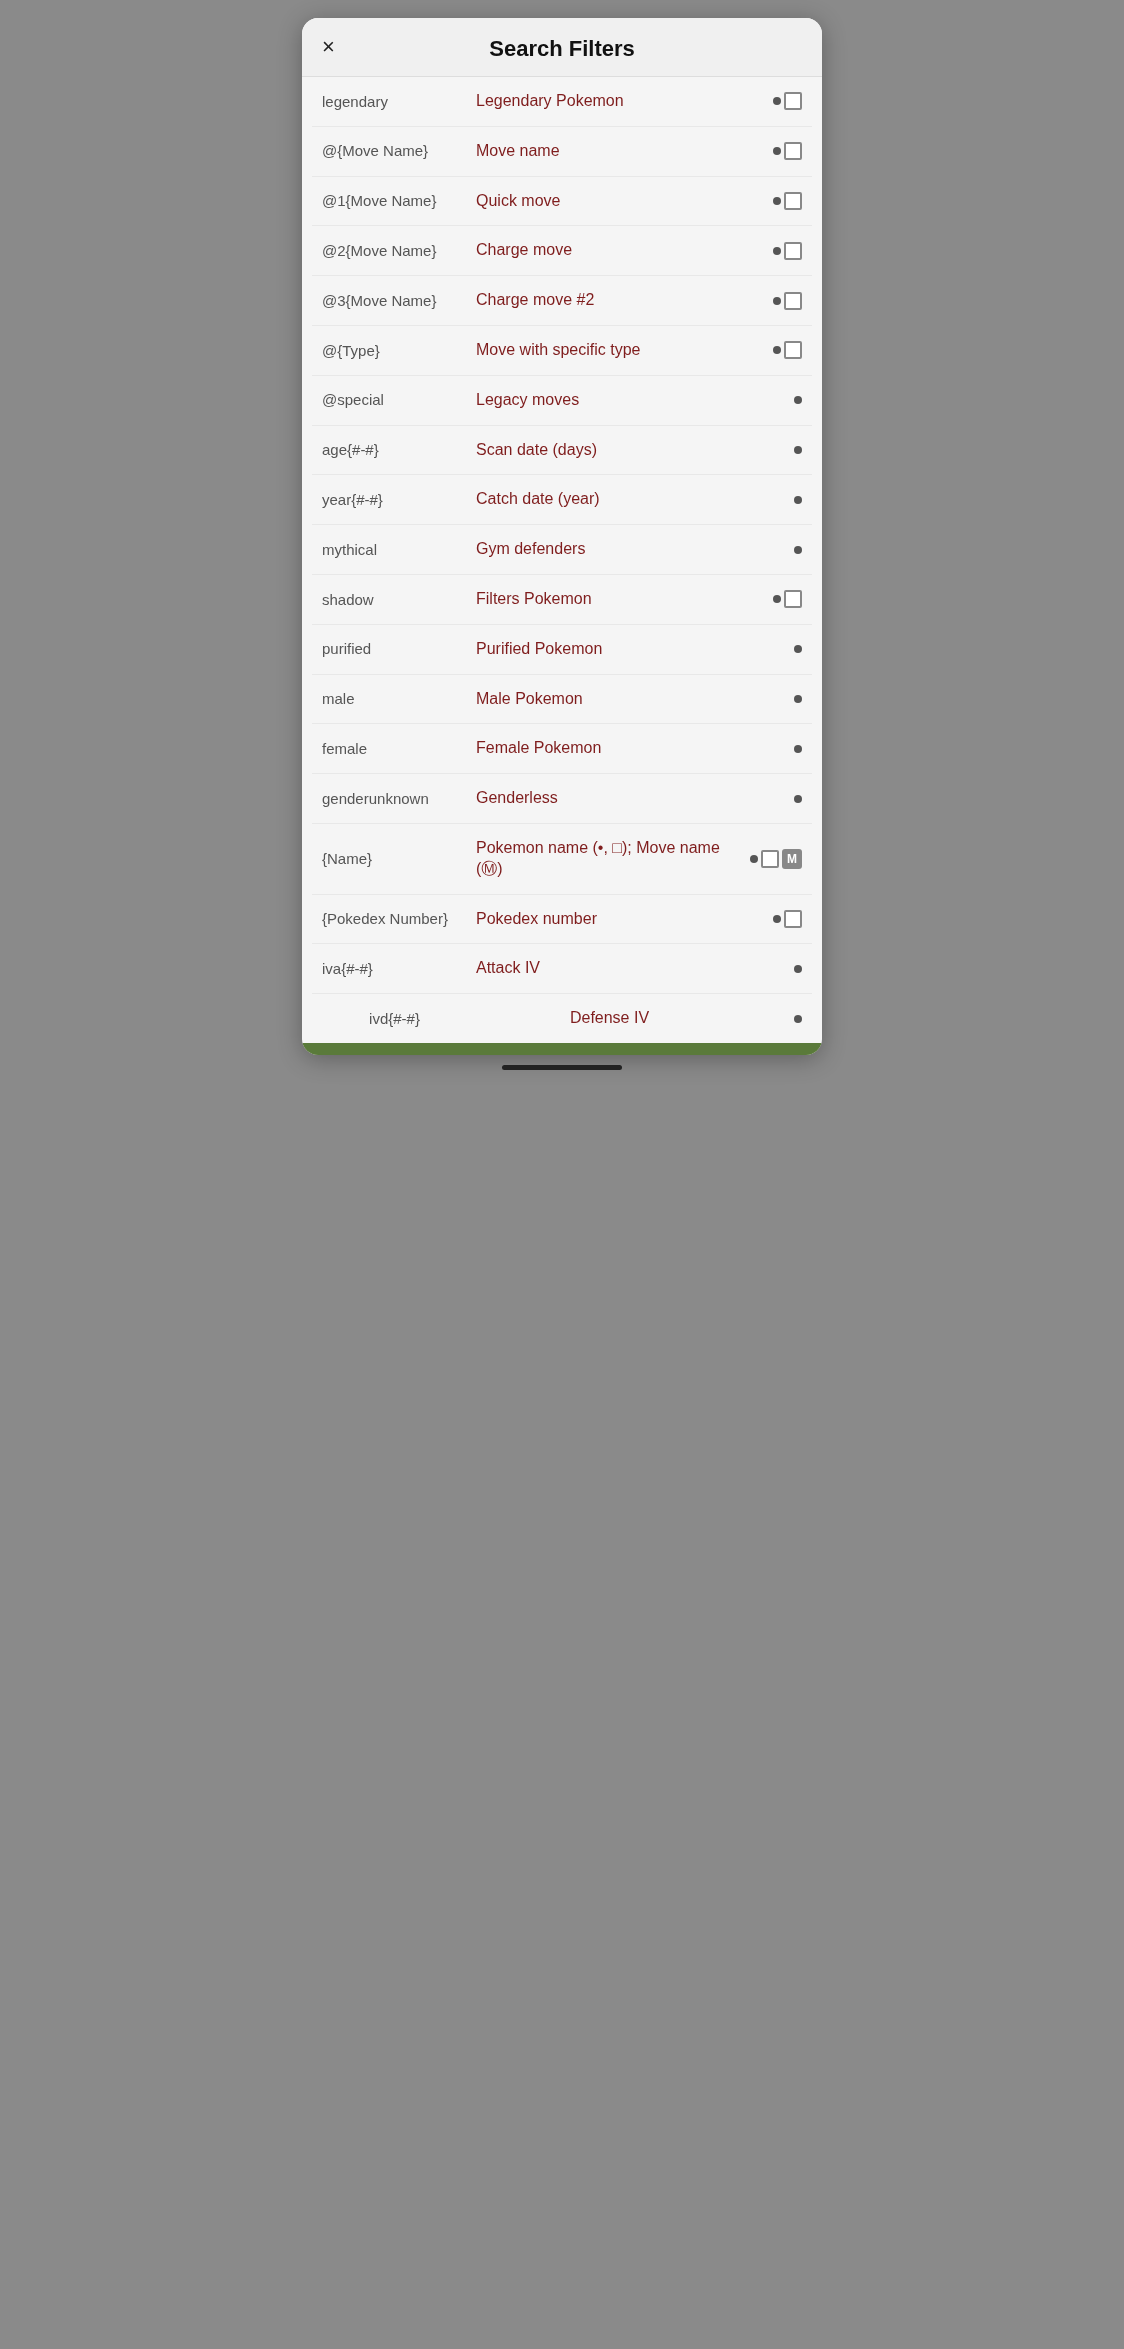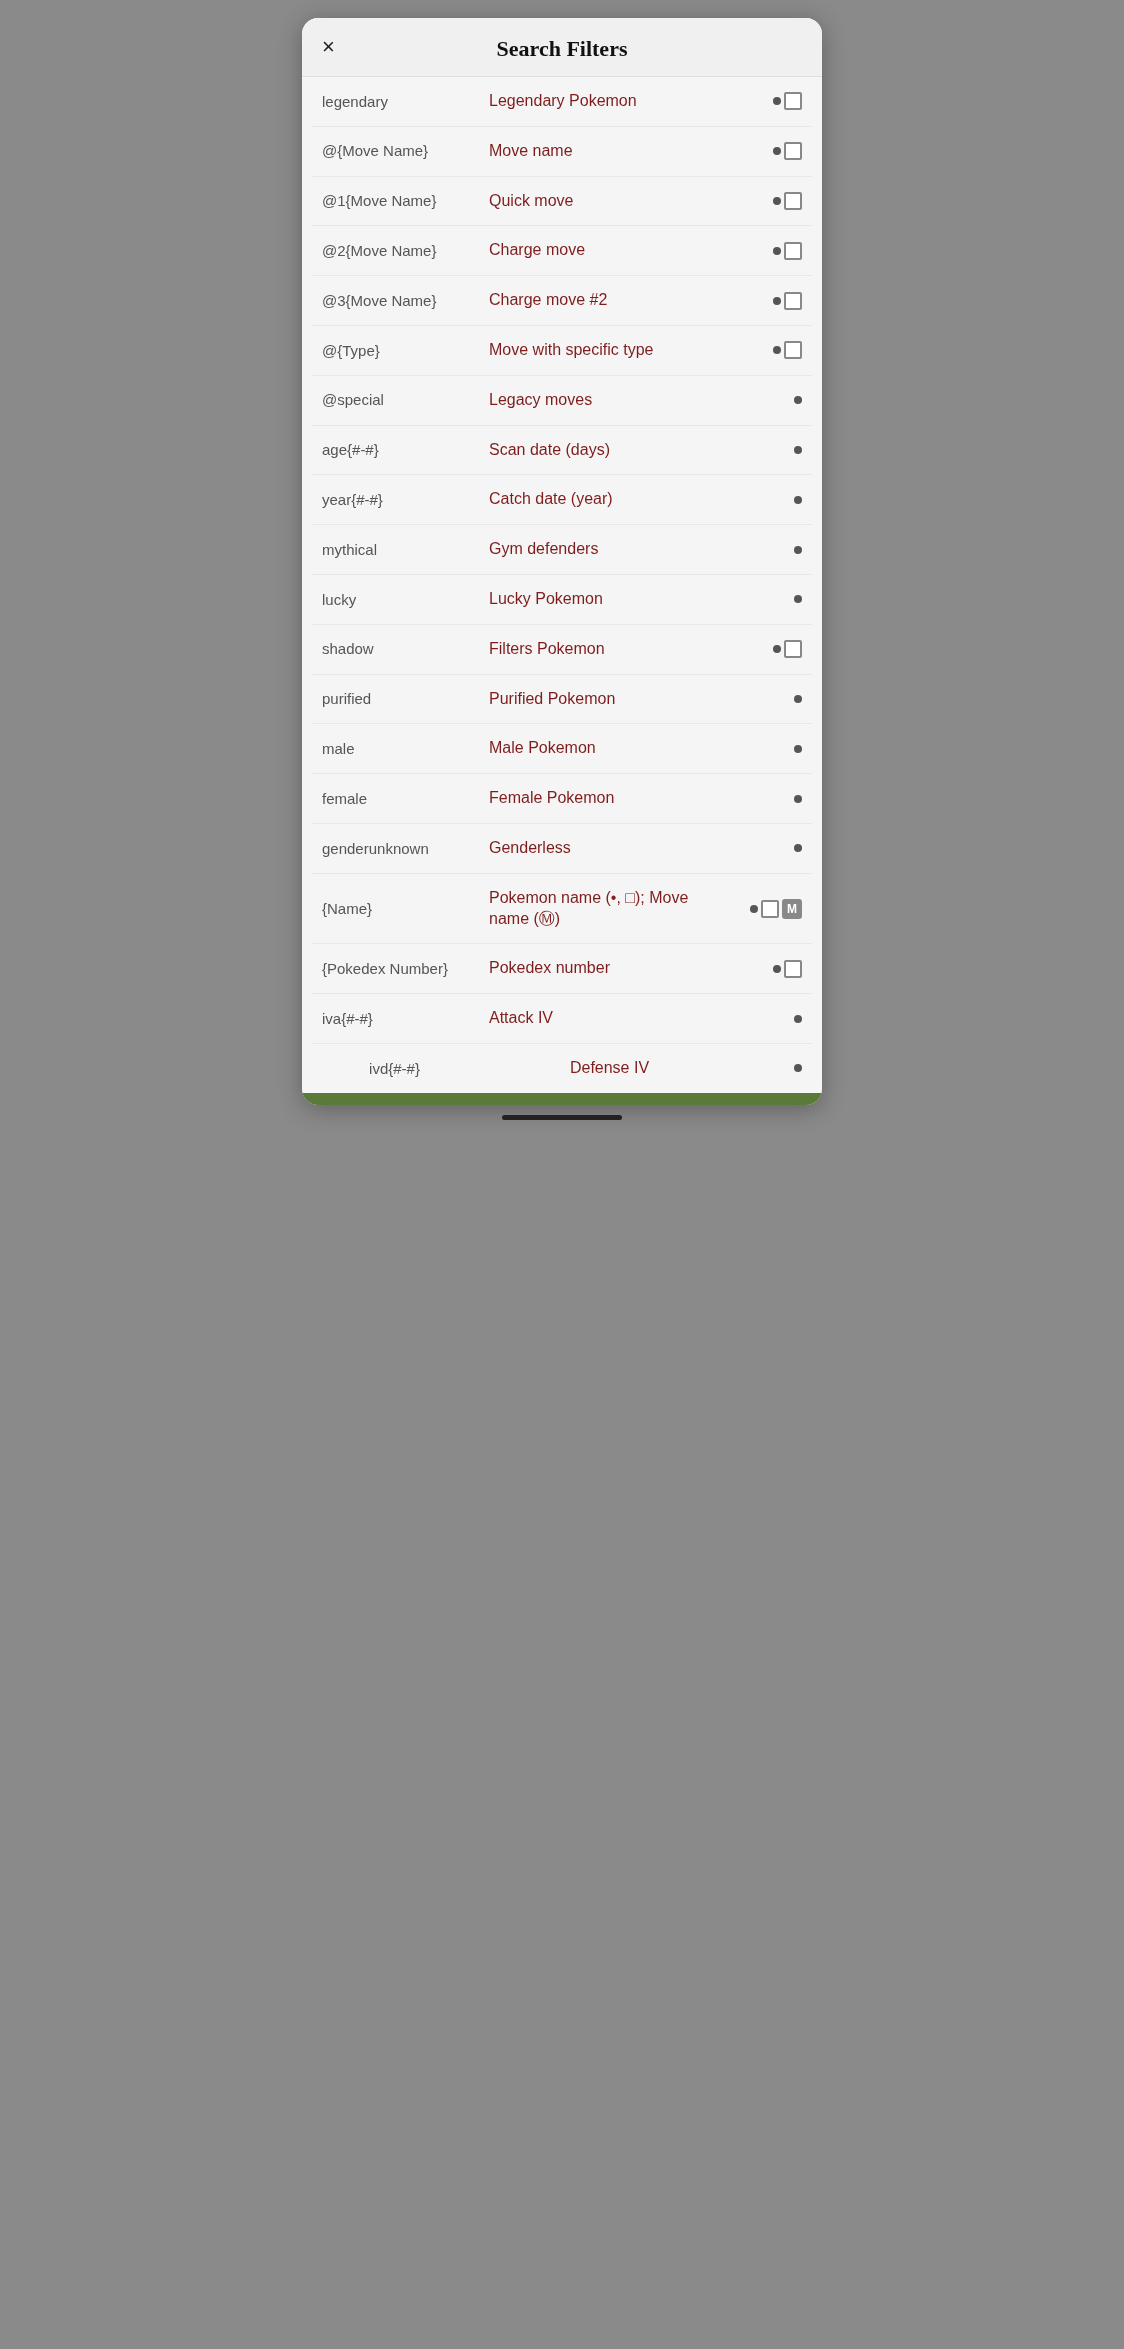--- a/index.html
+++ b/index.html
@@ -58,34 +58,33 @@
       cursor: pointer;
       background: none;
       border: none;
       line-height: 1;
     }
 
     .modal-title {
       font-size: 22px;
       font-weight: 700;
       color: #111;
-      font-family: Liberation Serif, serif;
     }
 
     .filter-list {
       padding: 0 10px;
       overflow-y: auto;
     }
 
     .filter-row {
       display: flex;
       align-items: center;
       padding: 14px 10px;
       border-bottom: 1px solid #e8e8e8;
-      gap: 22px;
+      gap: 9px;
     }
 
     .filter-row:last-child {
       border-bottom: none;
       text-align: center;
     }
 
     .filter-keyword {
       font-size: 15px;
       color: #555;
@@ -235,27 +234,20 @@
           </div>
         </div>
         <div class="filter-row">
           <span class="filter-keyword">mythical</span>
           <span class="filter-description">Gym defenders</span>
           <div class="filter-indicators">
             <span class="dot"></span>
           </div>
         </div>
         <div class="filter-row">
-          <span class="filter-keyword">lucky</span>
-          <span class="filter-description">Lucky Pokemon</span>
-          <div class="filter-indicators">
-            <span class="dot"></span>
-          </div>
-        </div>
-        <div class="filter-row">
           <span class="filter-keyword">shadow</span>
           <span class="filter-description">Filters Pokemon</span>
           <div class="filter-indicators">
             <span class="dot"></span>
             <span class="checkbox"></span>
           </div>
         </div>
         <div class="filter-row">
           <span class="filter-keyword">purified</span>
           <span class="filter-description">Purified Pokemon</span>

